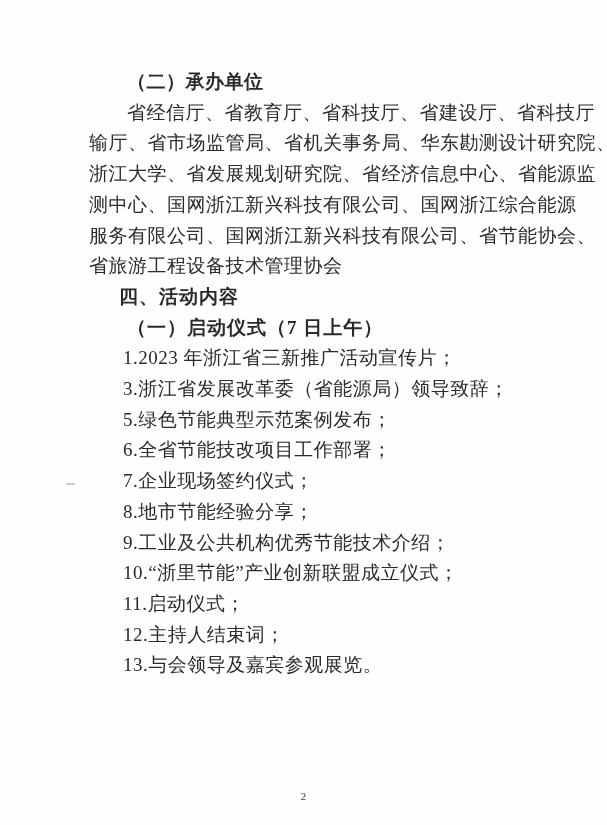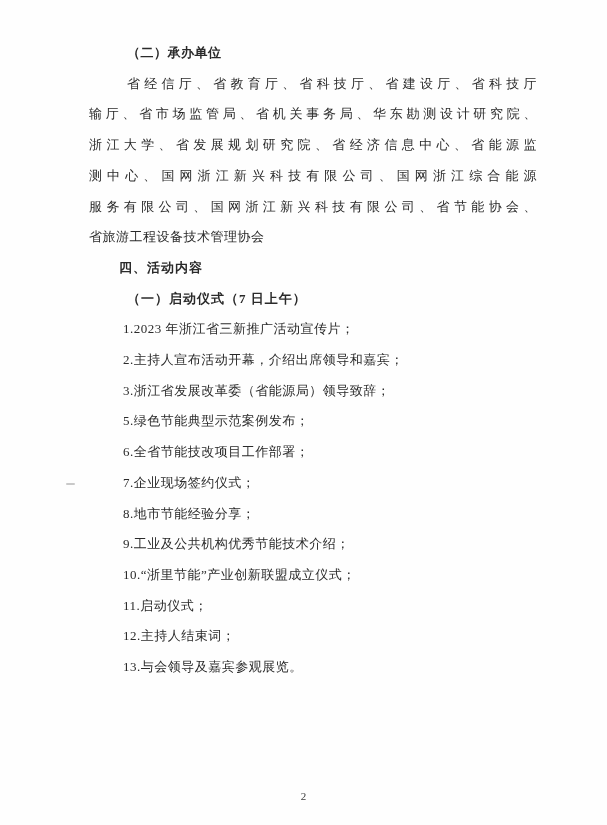--- a/index.html
+++ b/index.html
@@ -13,23 +13,23 @@
     width: 607px;
     height: 825px;
     margin: 0 auto;
     background: #fefefe;
     color: #2a2a2a;
     overflow: hidden;
   }
   .content {
     position: absolute;
     left: 89px;
-    top: 38px;
+    top: 67px;
     width: 448px;
-    font-size: 13px;
+    font-size: 19px;
     line-height: 30.7px;
     letter-spacing: 0.5px;
   }
   .h-bold {
     font-weight: bold;
     padding-left: 38px;
   }
   .p-line {
     text-align: justify;
     text-align-last: justify;
@@ -93,21 +93,20 @@
       <div class="p-line">服务有限公司、国网浙江新兴科技有限公司、省节能协会、</div>
       <div class="p-line last">省旅游工程设备技术管理协会</div>
     </div>
 
     <div class="sec-heading">四、活动内容</div>
 
     <div class="sub-heading">（一）启动仪式（7 日上午）</div>
 
     <div>
       <div class="agenda-item">1.2023 年浙江省三新推广活动宣传片；</div>
-      <div class="agenda-item">2.主持人宣布活动开幕，介绍出席领导和嘉宾；</div>
       <div class="agenda-item">3.浙江省发展改革委（省能源局）领导致辞；</div>
       <div class="agenda-item">5.绿色节能典型示范案例发布；</div>
       <div class="agenda-item">6.全省节能技改项目工作部署；</div>
       <div class="agenda-item">7.企业现场签约仪式；</div>
       <div class="agenda-item">8.地市节能经验分享；</div>
       <div class="agenda-item">9.工业及公共机构优秀节能技术介绍；</div>
       <div class="agenda-item">10.“浙里节能”产业创新联盟成立仪式；</div>
       <div class="agenda-item">11.启动仪式；</div>
       <div class="agenda-item">12.主持人结束词；</div>
       <div class="agenda-item">13.与会领导及嘉宾参观展览。</div>

